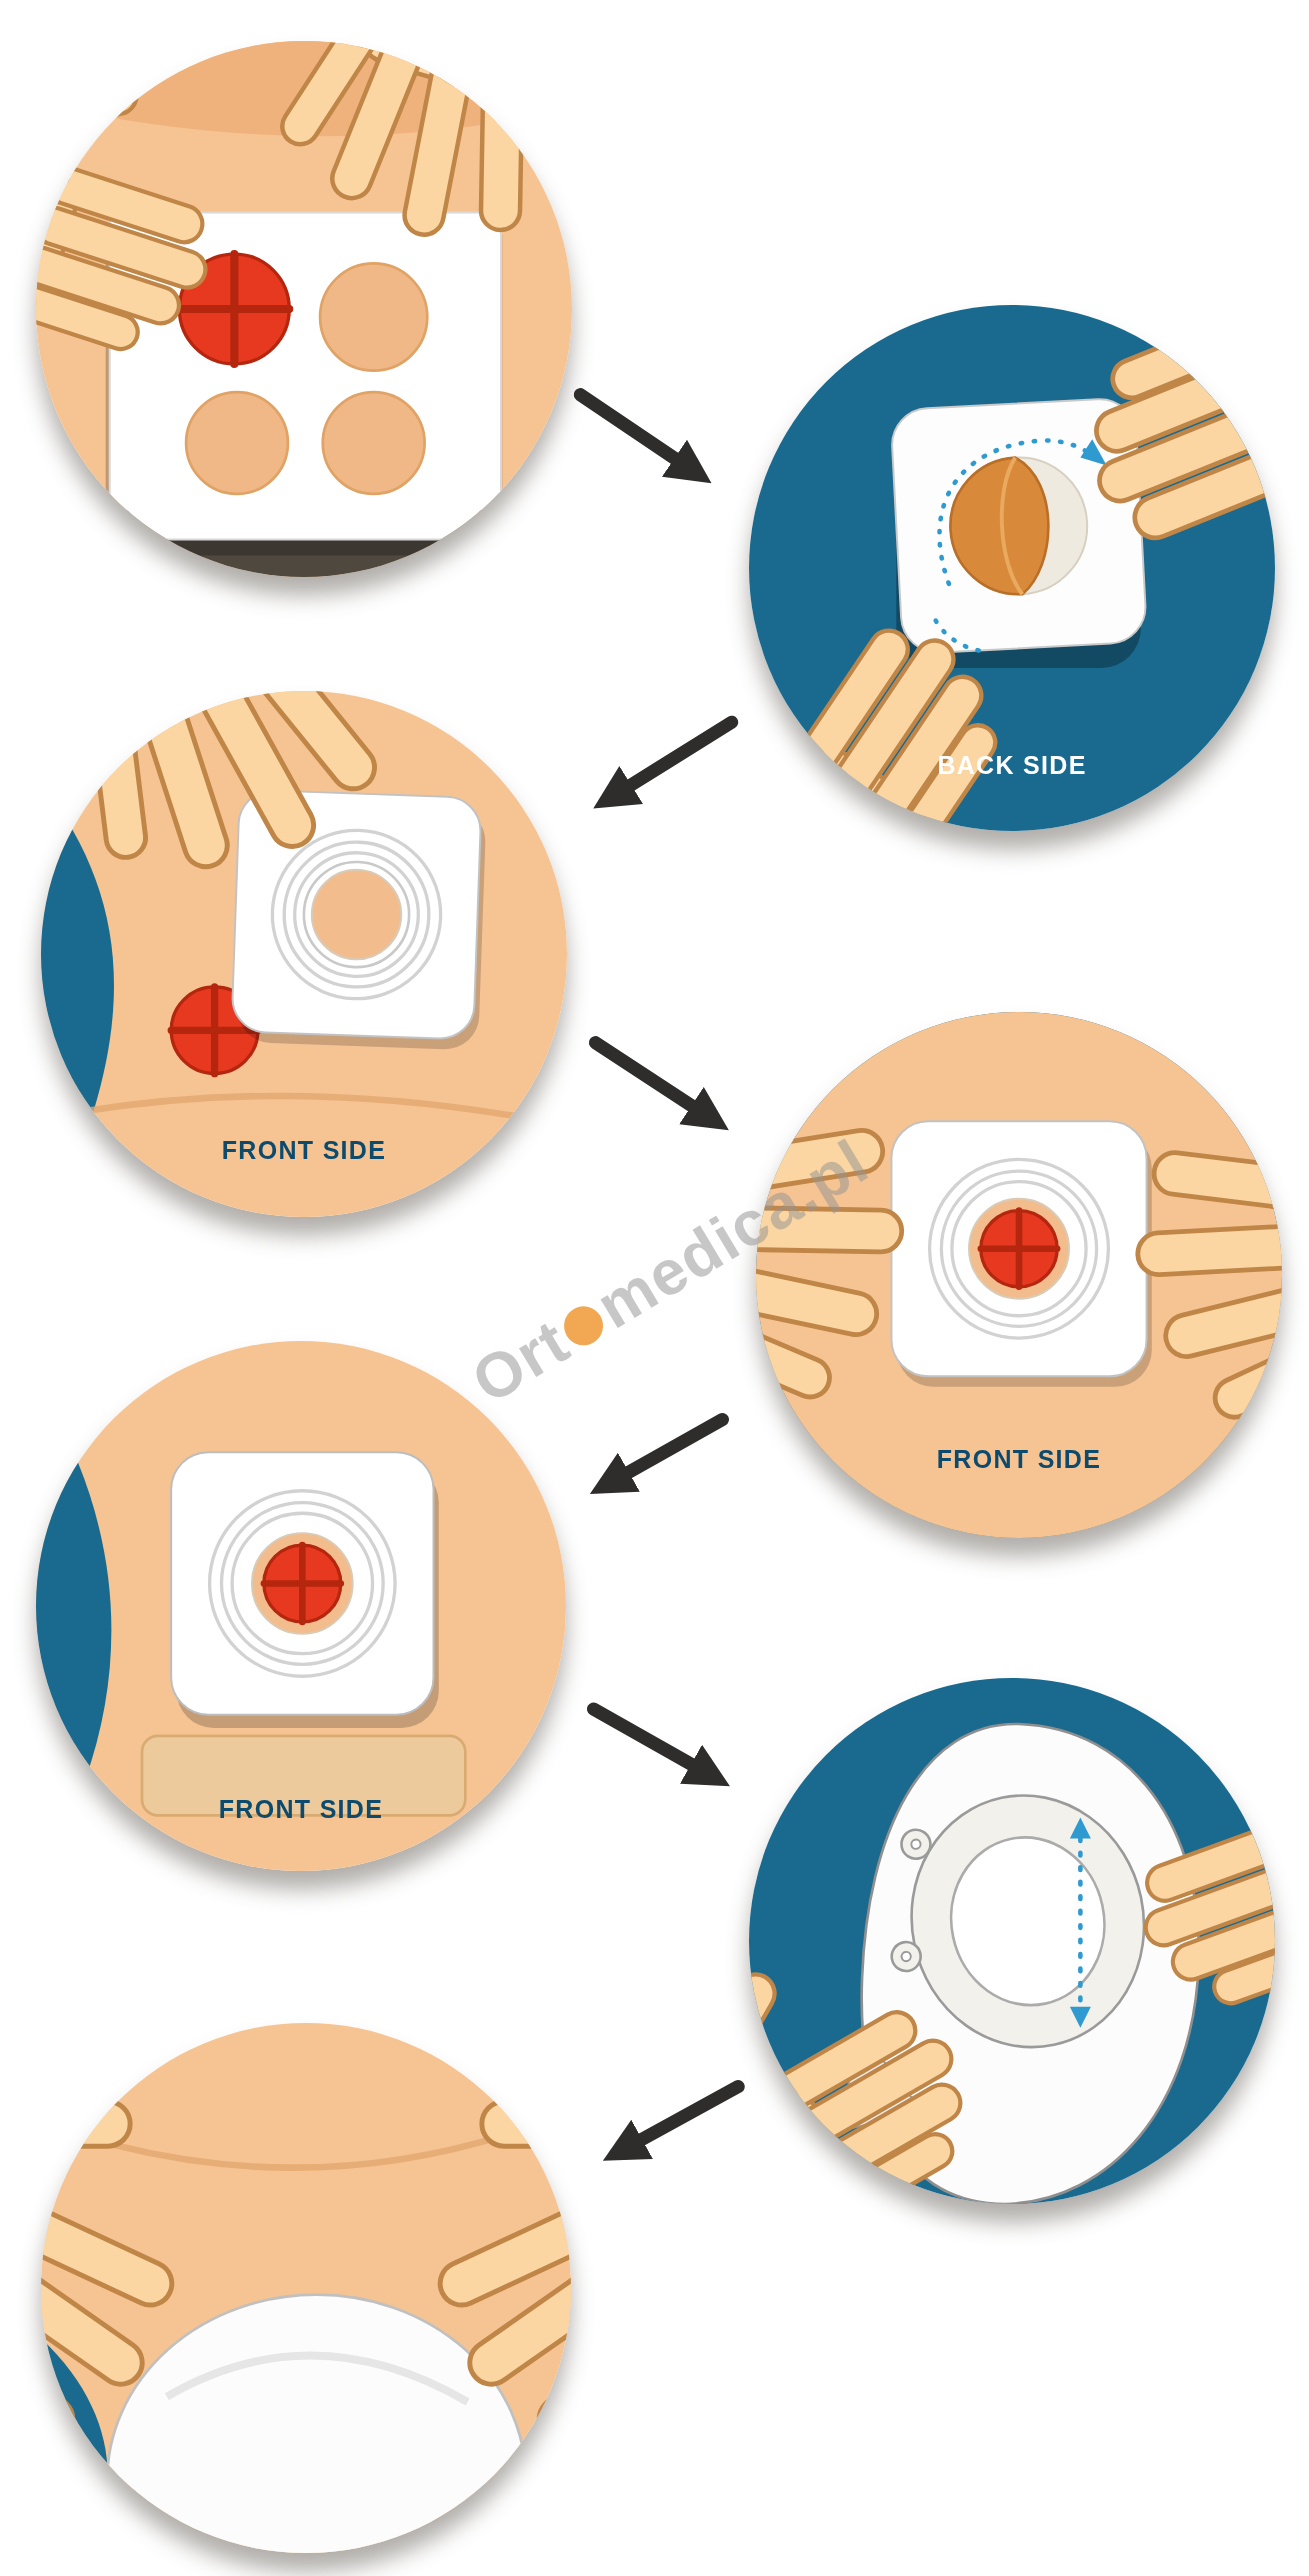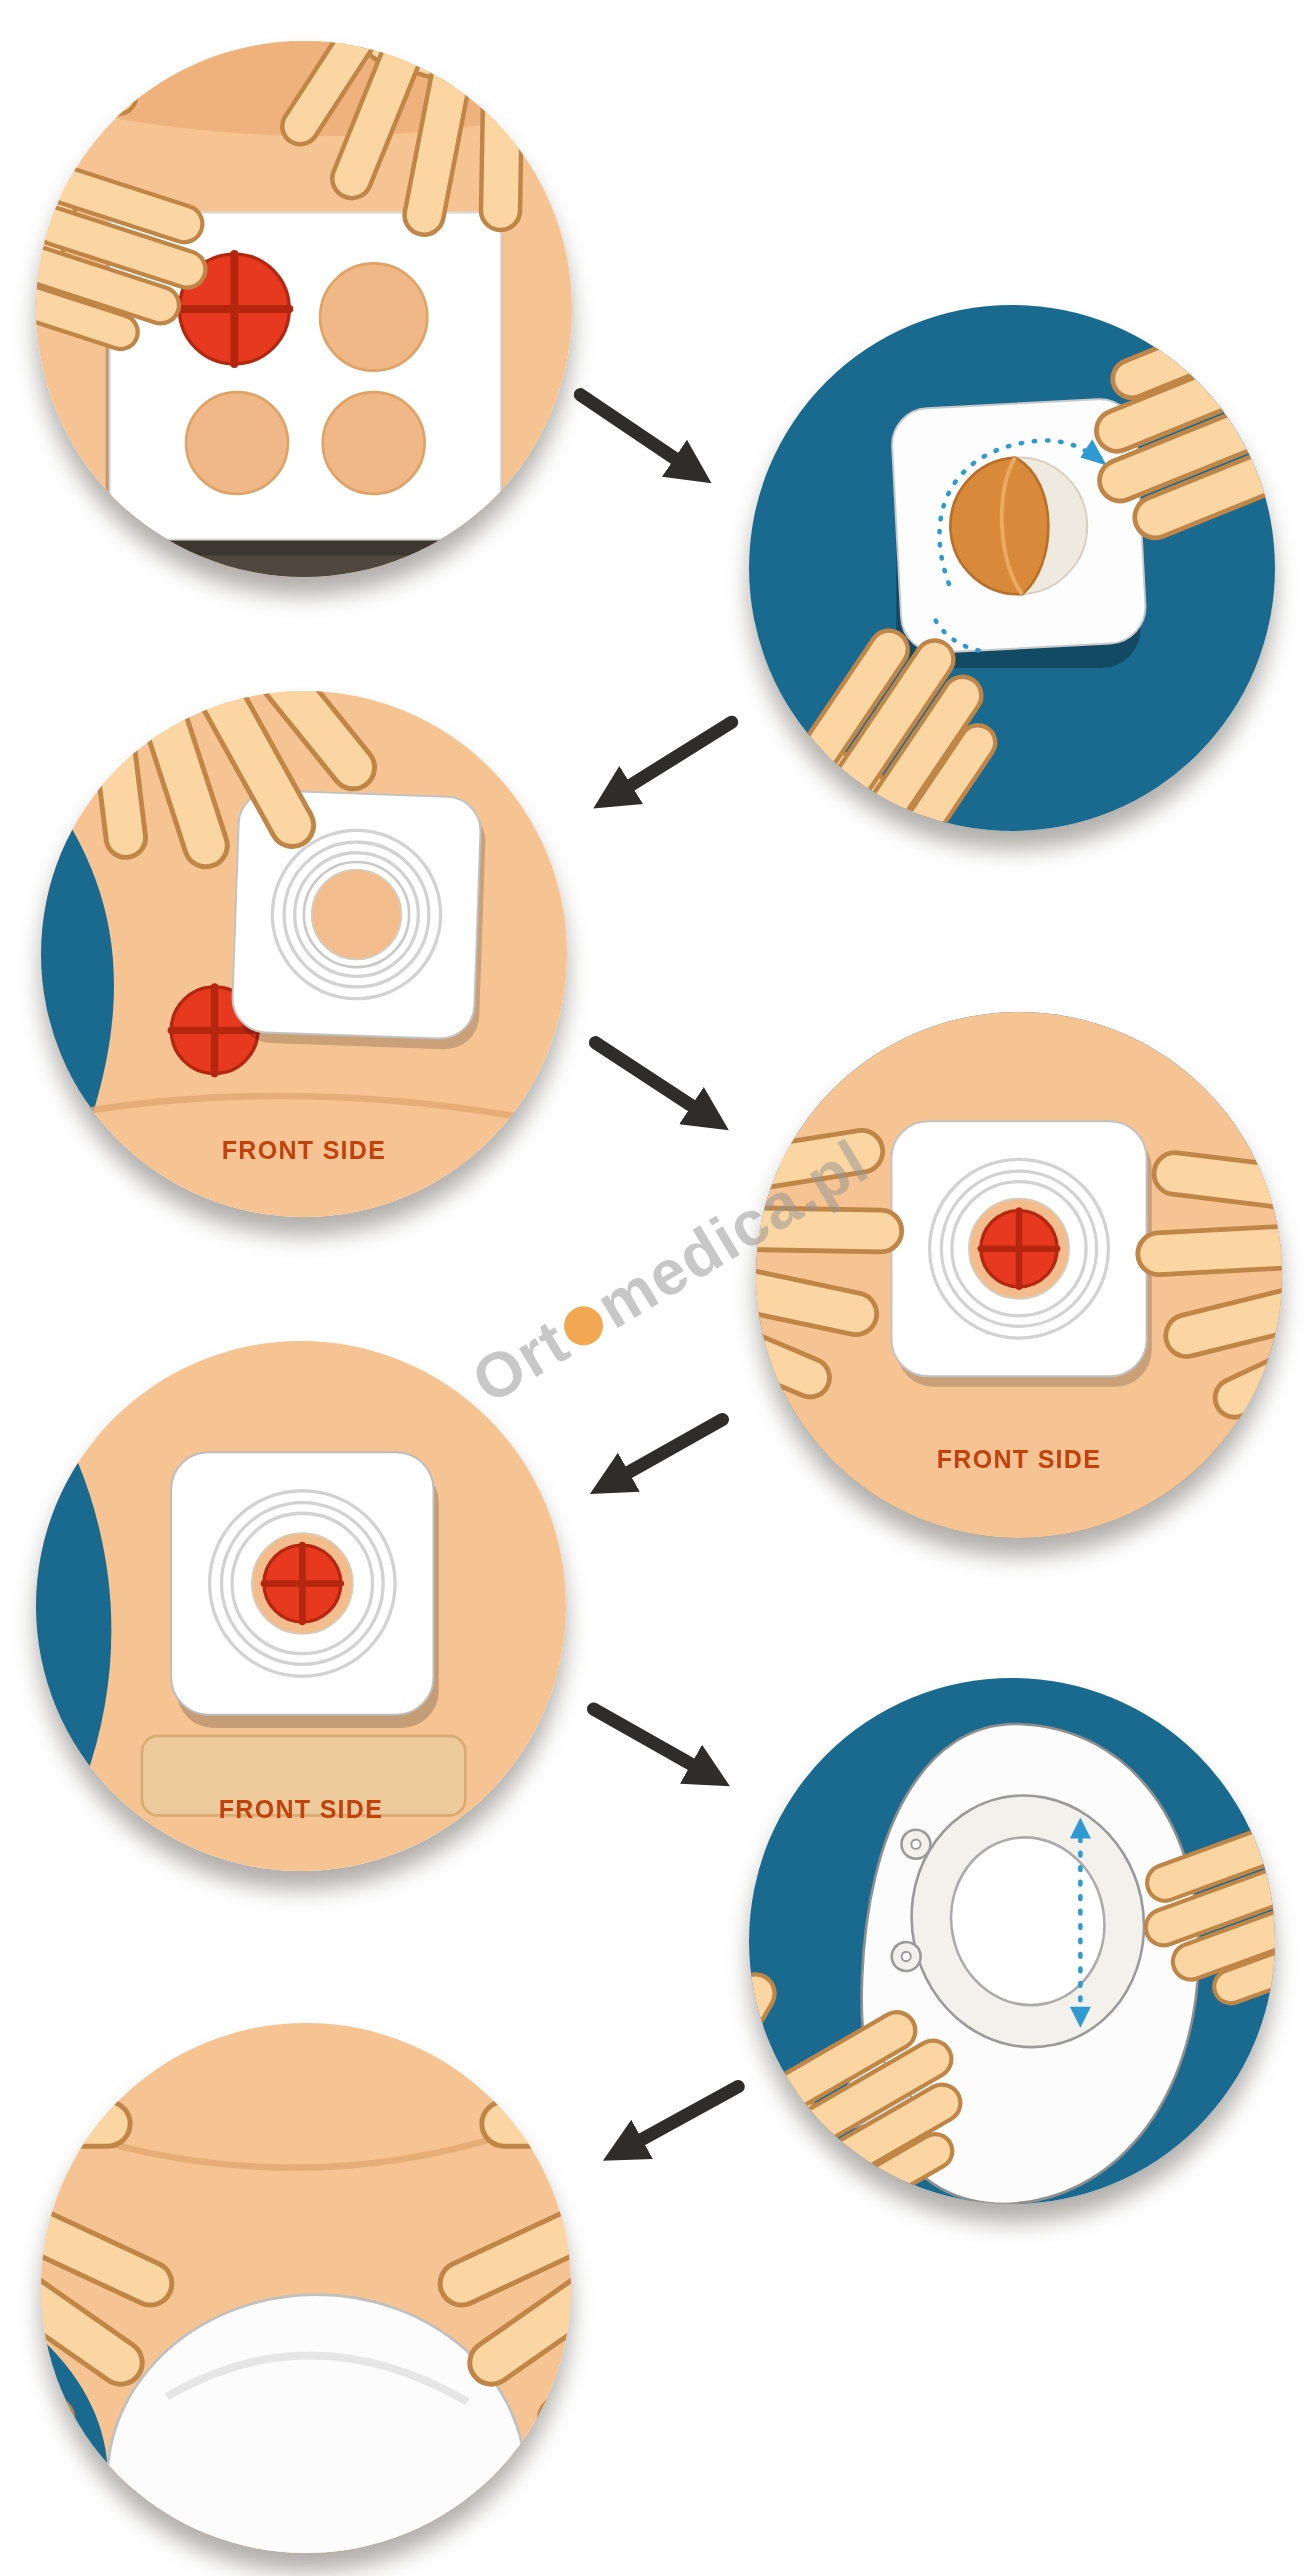--- a/index.html
+++ b/index.html
@@ -2,21 +2,21 @@
 <html style="font-size:10.5px"><head>
 <meta charset="utf-8">
 <style>
   html,body{margin:0;padding:0;background:#ffffff;}
   .canvas{position:relative;width:1310px;height:2576px;background:#ffffff;overflow:hidden;
           font-family:"Liberation Sans",sans-serif;}
   .step{position:absolute;border-radius:50%;overflow:hidden;z-index:2;
         box-shadow:0 18.4px 22.4px rgba(70,62,52,.42);}
   .step svg{display:block;width:100%;height:100%;}
   .step-label{position:absolute;left:0;right:0;text-align:center;font-weight:700;
-              font-size:25px;letter-spacing:1.3px;color:#c2410c;z-index:3;}
+              font-size:25px;letter-spacing:1.3px;color:#0c4a6e;z-index:3;}
   .step-label.light{color:#ffffff;}
   .s1{left:36px;top:41px;width:536px;height:536px;}
   .s2{left:749px;top:305px;width:526px;height:526px;}
   .s3{left:41px;top:691px;width:526px;height:526px;}
   .s4{left:756px;top:1012px;width:526px;height:526px;}
   .s5{left:36px;top:1341px;width:530px;height:530px;}
   .s6{left:749px;top:1678px;width:526px;height:526px;}
   .s7{left:41px;top:2023px;width:530px;height:530px;}
   .lbl2{top:446px;}
   .lbl3{top:445px;}
@@ -90,20 +90,21 @@
         <path d="M205,116 C188,140 188,196 205,220" fill="none" stroke="#e9a95e" stroke-width="3"></path>
       </g>
       <g stroke="#2f9ad0" fill="none">
         <path d="M152,212 C130,152 160,106 225,103 C242,103 255,109 263,116" stroke-width="3.5" stroke-dasharray="1 9" stroke-linecap="round"></path>
         <path d="M142,240 C150,254 165,262 182,264" stroke-width="3.5" stroke-dasharray="1 9" stroke-linecap="round"></path>
         <path d="M272,122 L252,116 L261,102 Z" fill="#2f9ad0" stroke="none"></path>
       </g>
       <use href="#hand-flat" transform="translate(55,348) rotate(-56) scale(1.1)"></use>
       <use href="#hand-flat" transform="translate(408,115) rotate(158) scale(1.2)"></use>
     </svg>
+    <div class="step-label light lbl2">BACK SIDE</div>
   </div>
 
   <div class="step s3">
     <svg viewBox="0 0 400 400">
       <rect width="400" height="400" fill="#f6c493"></rect>
       <path d="M0,70 C70,160 75,260 8,400 L0,400 Z" fill="#1a6a90"></path>
       <path d="M30,320 Q190,294 365,324" stroke="#e3a76f" stroke-width="5" fill="none" opacity=".8"></path>
       <g>
         <circle cx="132" cy="258" r="33" fill="#e6391f" stroke="#b5260f" stroke-width="2.5"></circle>
         <path d="M99,258 H165 M132,225 V291" stroke="#b5260f" stroke-width="5.5" stroke-linecap="round"></path>

